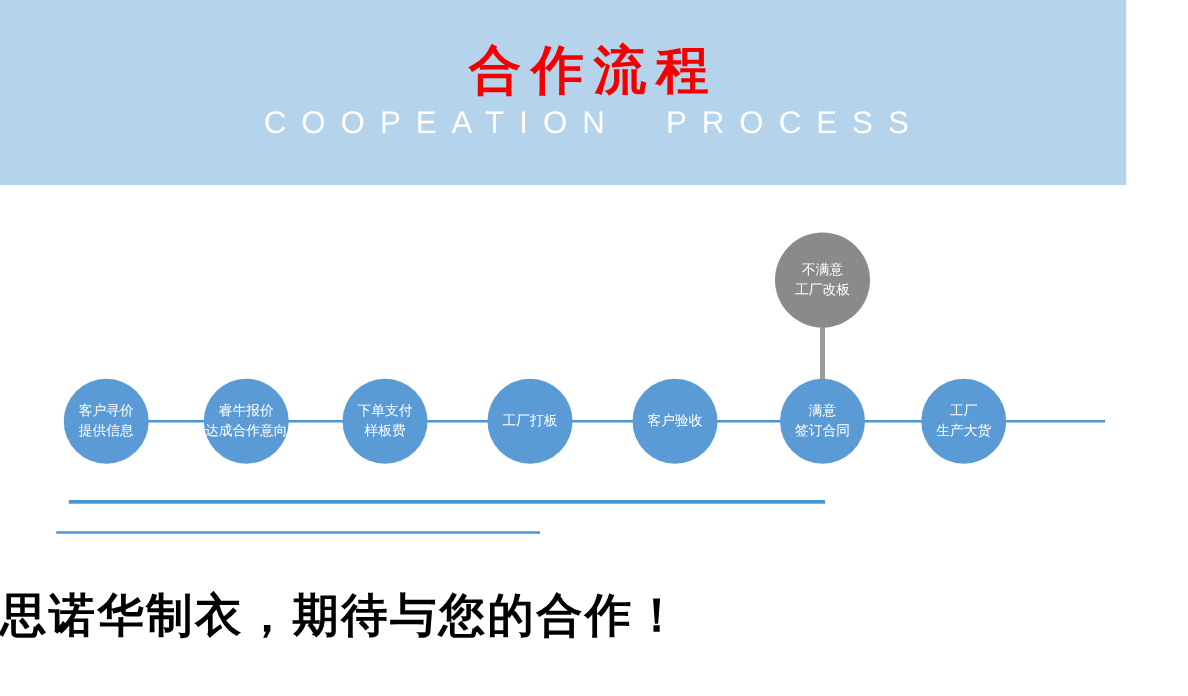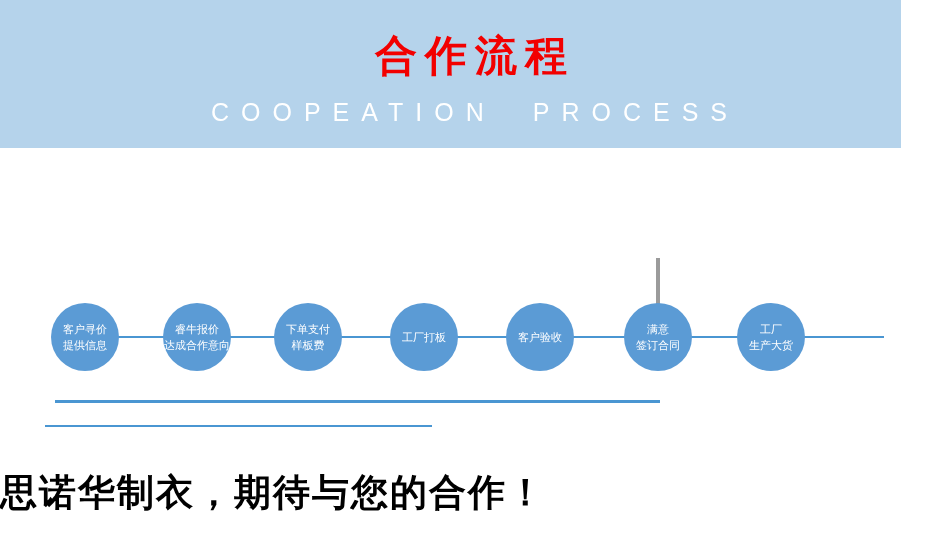--- a/index.html
+++ b/index.html
@@ -17,21 +17,20 @@
     background:var(--banner_bg,#b5d3eb);
     text-align:center;
   }
   .banner-title{
     margin:0;padding-top:28px;
     font-size:42px;font-weight:bold;
     letter-spacing:8px;
     color:var(--title_red,#f20000);
   }
   .banner-subtitle{
-    margin-top:14px;
     font-size:25px;font-weight:normal;
     letter-spacing:12px;word-spacing:18px;
     color:#ffffff;
   }
   
   .flow{position:absolute;left:0;top:148px;width:950px;height:300px;}
   .connector{
     position:absolute;left:85px;top:188px;width:799px;height:2px;
     background:var(--line_blue,#4a96d2);
   }
@@ -83,20 +82,24 @@
   <header class="banner">
     <h1 class="banner-title">合作流程</h1>
     <div class="banner-subtitle">COOPEATION PROCESS</div>
   </header>
 
   <main class="flow">
 
     <div class="connector"></div>
     <div class="branch-line"></div>
 
+    <div class="circle branch">
+      <span>不满意</span>
+      <span>工厂改板</span>
+    </div>
 
     <div class="circle step step-1">
       <span>客户寻价</span>
       <span>提供信息</span>
     </div>
     <div class="circle step step-2">
       <span>睿牛报价</span>
       <span>达成合作意向</span>
     </div>
     <div class="circle step step-3">

